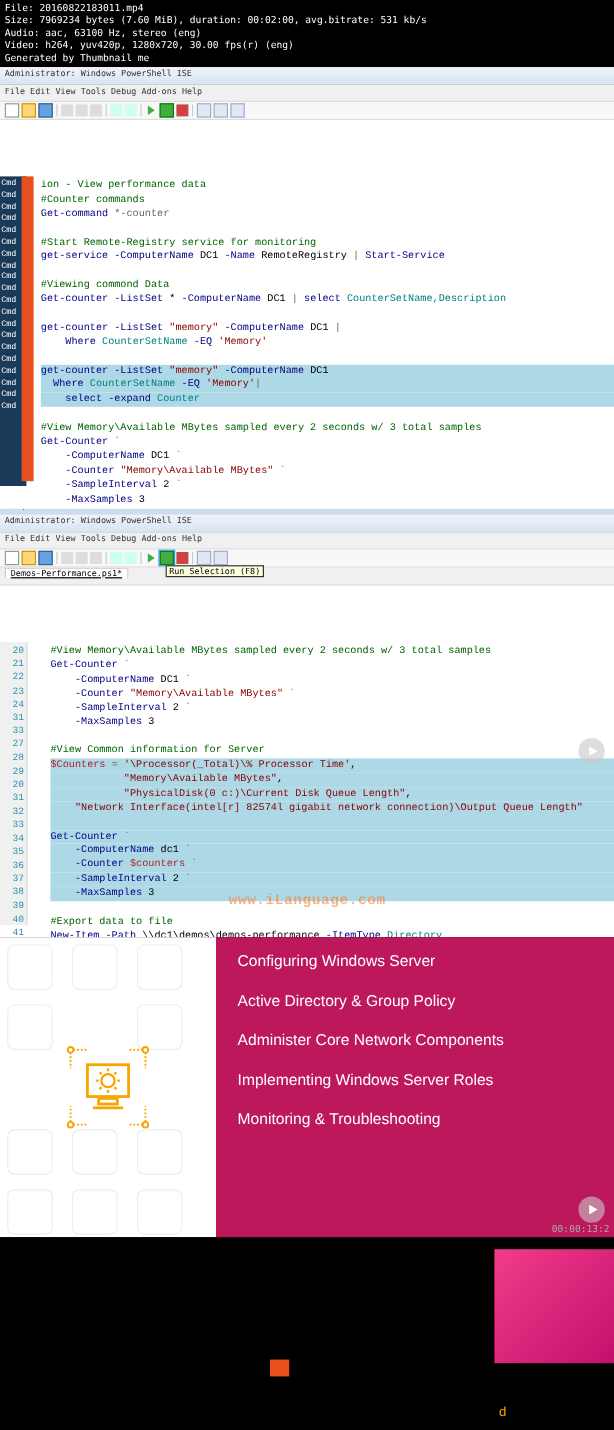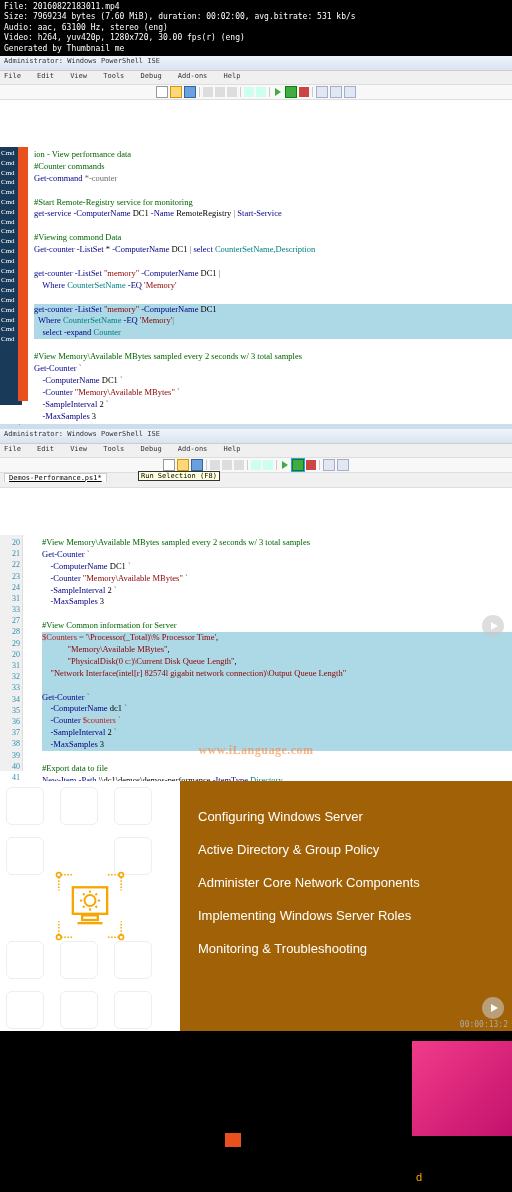--- a/index.html
+++ b/index.html
@@ -1,24 +1,24 @@
 <!DOCTYPE html>
 <html><head>
 <meta charset="utf-8">
 <style>
   body { margin:0; padding:0; width:512px; background:#000; font-family: Consolas, monospace; }
   .info-block { background:#000; color:#fff; font-size:8px; padding:2px 4px; line-height:1.3; }
   .ise-window { background:#fff; }
   .ise-titlebar { background:linear-gradient(#f0f4fa,#d8e4f0); height:12px; font-size:7px; color:#333; padding:1px 4px; border-bottom:1px solid #ccc;}
   .ise-menubar { background:#f0f0f0; height:11px; font-size:7px; color:#333; padding:1px 4px; border-bottom:1px solid #ddd;}
-  .ise-menubar span { margin-right:12px; }
-  .ise-toolbar { background:#f8f8f8; height:14px; border-bottom:1px solid #ddd; display:flex; align-items:center; gap:2px; padding:0 4px;justify-content:center;}
+  .ise-menubar span { margin-right:0; }
+  .ise-toolbar { background:#f8f8f8; height:14px; border-bottom:1px solid #ddd; display:flex; align-items:center; gap:2px; padding:0 4px;}
   .tb-icon { width:10px; height:10px; display:inline-block; }
   .tb-sep { width:1px; height:10px; background:#ccc; margin:0 1px;}
-  .script-pane { position:relative; font-size:8.5px; line-height:1.4; font-family:Liberation Serif, serif; }
+  .script-pane { position:relative; font-size:8.5px; line-height:1.4; font-family:Liberation Mono, monospace; }
   .gutter { position:absolute; left:0; top:0; width:20px; background:#f0f0f0; color:#2b91af; font-size:8px; text-align:right; padding:2px 2px 2px 0; line-height:1.4; border-right:1px solid #ddd;}
   .gutter-dark { position:absolute; left:0; top:0; width:20px; background:#1a3a5a; color:#fff; font-size:7px; padding:2px 1px; line-height:1.4; text-align:left; overflow:hidden;}
   .orange-bar { position:absolute; left:18px; top:0; width:10px; background:#e8501e; z-index:5;}
   .code-area { padding:2px 0 2px 34px; background:#fff; white-space:pre; overflow:hidden;margin-top:47px;}
   .c-comment { color:#006400; }
   .c-cmdlet  { color:#00008b; }
   .c-param   { color:#000080; }
   .c-string  { color:#8b0000; }
   .c-var     { color:#b22222; }
   .c-op      { color:#696969; }
@@ -27,21 +27,21 @@
   .console-strip { background:#012456; color:#fff; font-size:7px; padding:2px 4px; height:10px;}
   .tabstrip { background:#f0f0f0; height:12px; font-size:7px; padding:1px 4px; border-bottom:1px solid #ddd;}
   .tab-active { background:#fff; border:1px solid #ccc; border-bottom:none; padding:0 4px;text-decoration:underline;}
   .statusbar { background:#cde; height:11px; font-size:7px; color:#333; text-align:right; padding:1px 6px; border-top:1px solid #bbb;}
   .watermark { position:absolute; left:50%; transform:translateX(-50%); bottom:8px; font-size:12px; font-weight:bold; color:rgba(255,120,30,0.55); letter-spacing:0.5px;}
   
   .slide2 { position:relative; height:250px; background:#000; }
   .slide2-left { position:absolute; left:0; top:0; width:180px; height:100%; background:#fff; overflow:hidden;}
   .bg-icon { position:absolute; border:1.5px solid #eee; border-radius:6px; }
   .hw-icon { position:absolute; left:50%; top:50%; transform:translate(-50%,-50%); }
-  .slide2-right { position:absolute; left:180px; top:0; right:0; height:100%; background:#a16207; padding:28px 18px;}
+  .slide2-right { position:absolute; left:180px; top:0; right:0; height:100%; background:#be185d; padding:12px 18px;}
   .slide2-title { color:#fff; font-family:'Segoe UI', sans-serif; font-size:13px; margin:0 0 18px 0; font-weight:300;}
   .ts { position:absolute; right:4px; bottom:2px; font-size:8px; color:#aaa; }
   .play { position:absolute; right:8px; width:22px; height:22px; border-radius:50%; background:rgba(200,200,200,0.6); display:flex; align-items:center; justify-content:center;}
   .play::after{ content:''; border-left:7px solid #fff; border-top:4px solid transparent; border-bottom:4px solid transparent; margin-left:2px;}
   
   .slide3 { position:relative; height:300px; background:#000; overflow:hidden;}
   .blk { position:absolute; }
   .slabel { position:absolute; color:#f7a600; font-family:'Segoe UI', sans-serif; font-size:11px; text-align:right; font-weight:500;}
 </style>
 </head>

